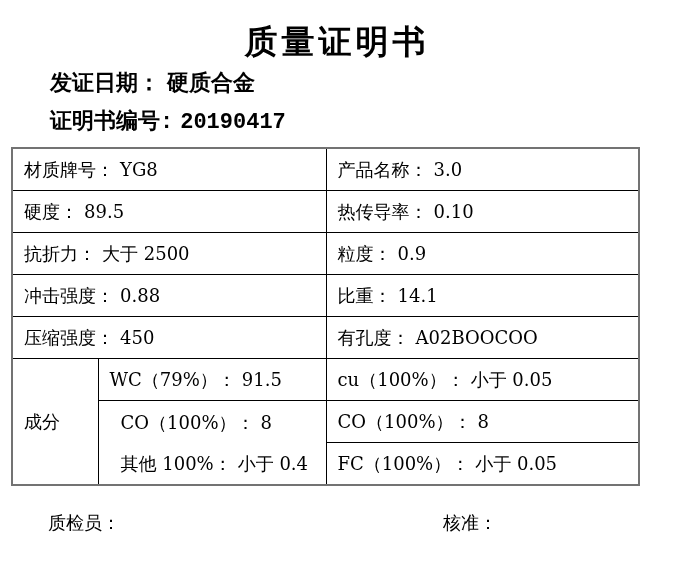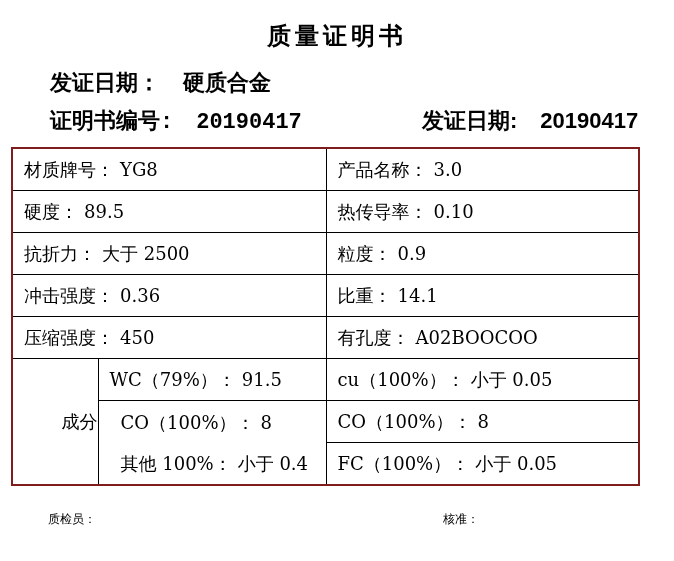--- a/index.html
+++ b/index.html
@@ -7,81 +7,80 @@
     position:relative;
     width:674px;height:561px;
     background:#ffffff;color:#000;
     overflow:hidden;
     font-family:"DejaVu Serif","Liberation Serif",serif;
   }
   .title{
     position:absolute;top:20px;left:0;width:100%;
     text-align:center;
     font-family:"Liberation Sans","DejaVu Sans",sans-serif;
-    font-weight:bold;font-size:24px;letter-spacing:4px;
+    font-weight:bold;font-size:33px;letter-spacing:4px;
     white-space:nowrap;
   }
   .hfield{
     position:absolute;
     font-family:"Liberation Sans","DejaVu Sans",sans-serif;
     font-weight:bold;font-size:22px;
     white-space:nowrap;
   }
-  .hfield .val{margin-left:23px;}
+  .hfield .val{margin-left:7px;}
   .pos-product{left:50px;top:68px;}
   .pos-standard{left:443px;top:68px;}
   .pos-certno{left:50px;top:106px;font-family:Liberation Mono, monospace;}
   .pos-issuedate{left:422px;top:106px;}
 
   table.cert-table{
     position:absolute;left:11px;top:147px;
     width:627px;
     border-collapse:collapse;table-layout:fixed;
-    border:2px solid #7f1d1d;
+    border:2px solid #737373;
     font-size:18px;
   }
   table.cert-table td{
     border:1px solid #000;
     height:41px;
     padding:0 0 0 11px;
     vertical-align:middle;
     white-space:nowrap;overflow:hidden;
   }
   table.cert-table .val{margin-left:6px;}
   td.comp-label-cell{
-    text-align:right;
+    text-align:left;
     vertical-align:top;
     padding:9px 0 0 0;
   }
   td.merged-cell{padding:0;}
   td.merged-cell .line{
     height:41px;line-height:41px;
     padding-left:11px;
   }
   .ffield{
     position:absolute;
-    font-size:12px;
+    font-size:18px;
     white-space:nowrap;
   }
   .pos-inspector{left:48px;top:511px;}
   .pos-approver{left:443px;top:511px;}
 </style>
 </head>
 <body>
 
 <div class="page">
 
   <div class="title">质量证明书</div>
 
   <div class="hfield pos-product"><span>发证日期：</span><span class="val">硬质合金</span></div>
 
 
   <div class="hfield pos-certno"><span>证明书编号:</span><span class="val">20190417</span></div>
 
-  <div class="hfield pos-issuedate"><span>发证日期:</span><span class="val">20190417</span></div>
 
   <table class="cert-table">
     <colgroup>
       <col style="width:86px">
       <col style="width:228px">
       <col style="width:313px">
     </colgroup>
     <tbody>
       <tr>
         <td colspan="2"><span>材质牌号：</span><span class="val">YG8</span></td>
@@ -89,21 +88,21 @@
       </tr>
       <tr>
         <td colspan="2"><span>硬度：</span><span class="val">89.5</span></td>
         <td><span>热传导率：</span><span class="val">0.10</span></td>
       </tr>
       <tr>
         <td colspan="2"><span>抗折力：</span><span class="val">大于 2500</span></td>
         <td><span>粒度：</span><span class="val">0.9</span></td>
       </tr>
       <tr>
-        <td colspan="2"><span>冲击强度：</span><span class="val">0.36</span></td>
+        <td colspan="2"><span>冲击强度：</span><span class="val">0.88</span></td>
         <td><span>比重：</span><span class="val">14.1</span></td>
       </tr>
       <tr>
         <td colspan="2"><span>压缩强度：</span><span class="val">450</span></td>
         <td><span>有孔度：</span><span class="val">A02BOOCOO</span></td>
       </tr>
       <tr>
         <td rowspan="3" class="comp-label-cell"><span>成分</span></td>
         <td><span>WC（79%）：</span><span class="val">91.5</span></td>
         <td><span>cu（100%）：</span><span class="val">小于 0.05</span></td>

